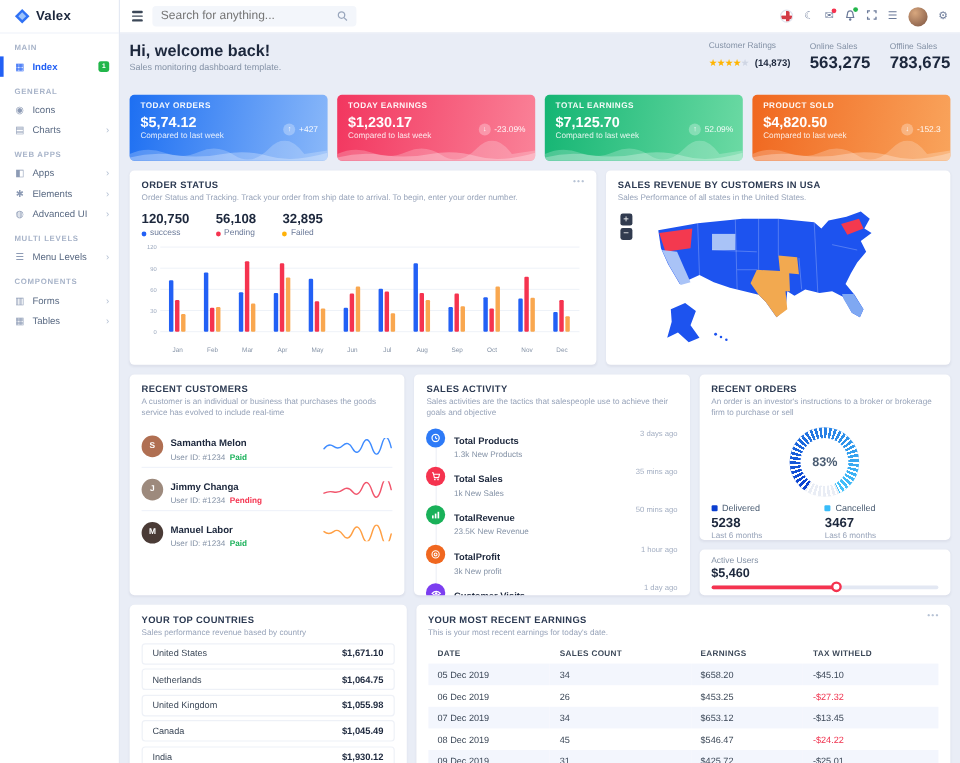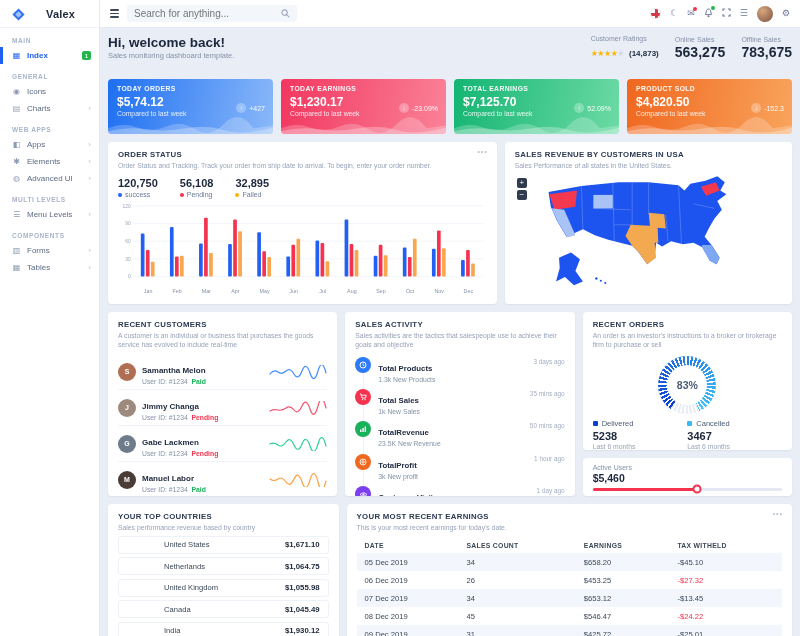--- a/index.html
+++ b/index.html
@@ -4,21 +4,21 @@
 <style>
   * { margin:0; padding:0; box-sizing:border-box; }
   html,body { width:800px; height:636px; overflow:hidden; }
   body { font-family:"Liberation Sans","DejaVu Sans",sans-serif; background:#e9edf6; color:#1c273c; }
   .page { position:relative; width:800px; height:636px; overflow:hidden; }
 
   
   .sidebar { position:absolute; left:0; top:0; bottom:0; width:100px; background:#fff; border-right:1px solid #e4e9f3; z-index:5; }
   .logo-row { height:28px; display:flex; align-items:center; gap:5px; padding-left:12px; border-bottom:1px solid #f0f3fa; }
   .logo-mark { width:13px; height:13px; position:relative; }
-  .logo-text { font-size:11px; font-weight:bold; color:#1c273c; letter-spacing:.2px;margin-left:16px; }
+  .logo-text { font-size:11px; font-weight:bold; color:#1c273c; letter-spacing:.2px; }
   .nav-section-label { font-size:6.5px; font-weight:bold; letter-spacing:.6px; color:#a8b4c9; padding:9px 12px 3px; }
   .nav-item { display:flex; align-items:center; gap:6px; padding:4px 8px 4px 12px; font-size:8px; color:#5b6b84; cursor:pointer; position:relative; }
   .nav-item .glyph { font-size:8px; color:#8d9bb5; width:9px; text-align:center; }
   .nav-item .arrow { margin-left:auto; color:#b6c2d4; font-size:8px; }
   .nav-item.active { color:#2260f5; border-left:3px solid #2260f5; padding-left:9px; font-weight:bold; }
   .nav-item.active .glyph { color:#2260f5; }
   .nav-badge { margin-left:auto; background:#22b64a; color:#fff; font-size:5.5px; font-weight:bold; border-radius:2px; padding:1.5px 3px; }
 
   
   .topbar { position:absolute; left:100px; right:0; top:0; height:28px; background:#fff; border-bottom:1px solid #e4e9f3; display:flex; align-items:center; padding:0 10px; gap:8px; z-index:4; }
@@ -115,21 +115,21 @@
   .slider-lbl { font-size:7px; color:#8492a6; }
   .slider-val { font-size:10.5px; font-weight:bold; color:#1c273c; margin:1px 0 4px; }
   .track { position:relative; height:3px; border-radius:2px; background:#e3e8f3; }
   .track .fill { position:absolute; left:0; top:0; bottom:0; border-radius:2px; }
   .knob { position:absolute; top:50%; width:9px; height:9px; border-radius:50%; background:#fff; border:2.5px solid; transform:translate(-50%,-50%); cursor:pointer; }
 
   .row4 { display:flex; gap:8px; }
   .countries-card { flex:1; height:146px; overflow:hidden; }
   .earnings-card { flex:2.02; height:146px; overflow:hidden; }
   .country-row { display:flex; justify-content:space-between; align-items:center; border:1px solid #eef1f7; border-radius:3px; padding:3.5px 8px; margin-top:3.5px; }
-  .country-name { font-size:7.6px; color:#3c4858;margin-left:37px; }
+  .country-name { font-size:7.6px; color:#3c4858; }
   .country-val { font-size:7.8px; font-weight:bold; color:#1c273c; }
 
   table.earn { width:100%; border-collapse:collapse; margin-top:6px; }
   table.earn th { font-size:6.8px; font-weight:bold; color:#3c4858; text-align:left; padding:4px 8px; letter-spacing:.3px; }
   table.earn td { font-size:7.6px; color:#3c4858; padding:4.5px 8px; }
   table.earn tr.alt td { background:#f3f6fd; }
 </style>
 </head>
 <body>
 
@@ -454,27 +454,20 @@
               </svg>
           </div>
           <div class="cust-row">
             <span class="avatar" style="background: rgb(157, 138, 125);">J</span>
             <span><span class="cust-name">Jimmy Changa</span><div class="cust-sub"><span>User ID: #1234</span>&nbsp;&nbsp;<span class="cust-status" style="color: rgb(245, 51, 79);">Pending</span></div></span>
             <svg class="spark" width="58" height="14" viewBox="0 0 58 14">
                 <path d="M1,10 Q5,8 9,9 T17,7 T25,9 T33,5 T41,8 T49,5 T57,7" fill="none" stroke-width="1.2" stroke-linecap="round" stroke="#f1556c"></path>
               </svg>
           </div>
           <div class="cust-row">
-            <span class="avatar" style="background: rgb(110, 123, 138);">G</span>
-            <span><span class="cust-name">Gabe Lackmen</span><div class="cust-sub"><span>User ID: #1234</span>&nbsp;&nbsp;<span class="cust-status" style="color: rgb(245, 51, 79);">Pending</span></div></span>
-            <svg class="spark" width="58" height="14" viewBox="0 0 58 14">
-                <path d="M1,7 Q5,5 9,8 T17,5 T25,8 T33,7 T41,9 T49,7 T57,9" fill="none" stroke-width="1.2" stroke-linecap="round" stroke="#2dce98"></path>
-              </svg>
-          </div>
-          <div class="cust-row">
             <span class="avatar" style="background: rgb(74, 59, 54);">M</span>
             <span><span class="cust-name">Manuel Labor</span><div class="cust-sub"><span>User ID: #1234</span>&nbsp;&nbsp;<span class="cust-status" style="color: rgb(25, 177, 89);">Paid</span></div></span>
             <svg class="spark" width="58" height="14" viewBox="0 0 58 14">
                 <path d="M1,6 Q5,9 9,6 T17,9 T25,6 T33,9 T41,7 T49,9 T57,8" fill="none" stroke-width="1.2" stroke-linecap="round" stroke="#ff9f43"></path>
               </svg>
           </div>
 
         </div>
       </div>
 

